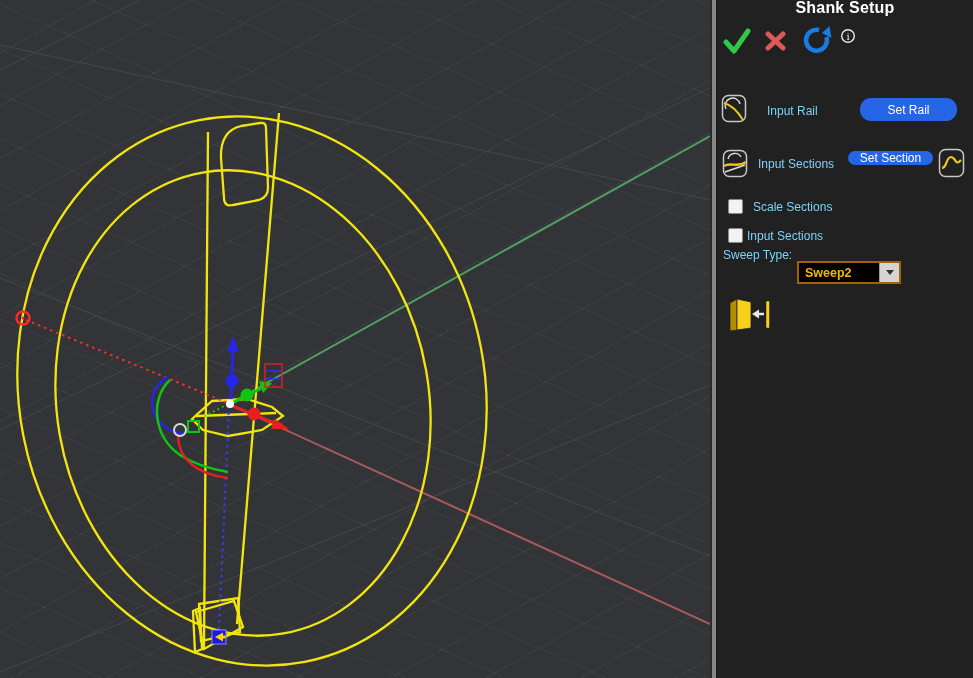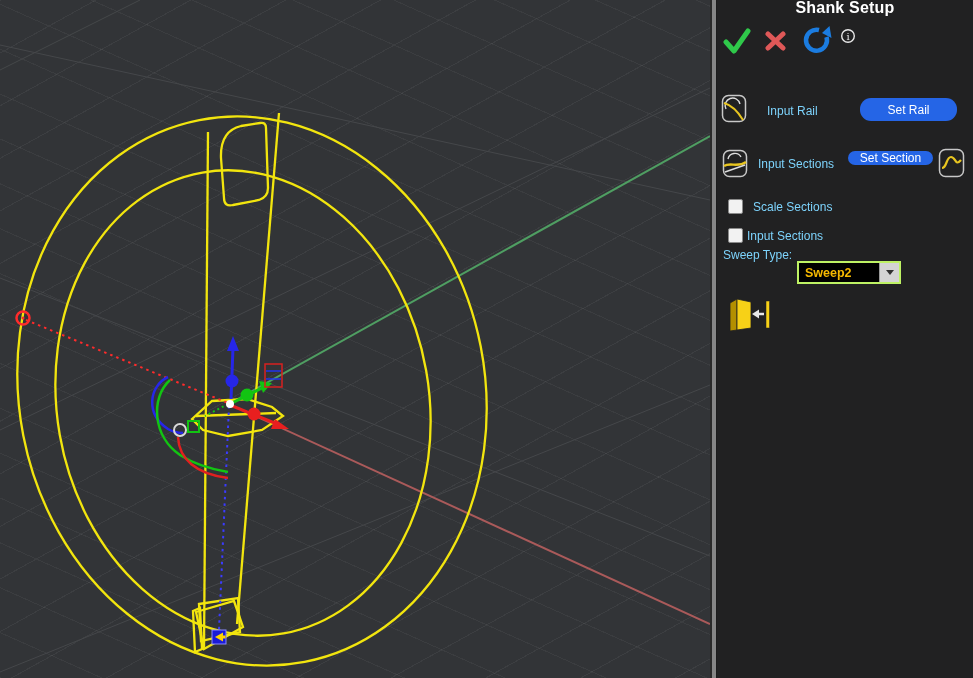--- a/index.html
+++ b/index.html
@@ -21,21 +21,21 @@
   
   .panel{position:absolute;left:717px;top:0;width:256px;height:678px;background:#212122;color:#f2f2f2;}
   .panel-title{position:absolute;top:-1px;left:0;right:0;text-align:center;
     font-size:16px;font-weight:bold;color:#fff;letter-spacing:0.2px;}
   .abs{position:absolute;}
   .row-label{position:absolute;font-size:12px;color:#7dd3fc;white-space:nowrap;}
   .btn{position:absolute;display:flex;align-items:center;justify-content:center;
     background:#2565e6;color:#fff;font-size:12px;border-radius:11px;cursor:pointer;}
   .cb{position:absolute;width:13px;height:13px;background:#f2f2f2;border:1px solid #8a8a8a;border-radius:2px;}
   .dropdown{position:absolute;left:80px;top:261px;width:104px;height:23px;
-    border:2px solid #bef264;background:#000;display:flex;align-items:center;box-sizing:border-box;}
+    border:2px solid #a16207;background:#000;display:flex;align-items:center;box-sizing:border-box;}
   .dropdown-value{flex:1;padding-left:6px;font-size:12.5px;font-weight:bold;color:#f5b800;}
   .dropdown-arrow{width:19px;height:100%;background:#d4d4d4;border-left:1px solid #9a9a9a;
     display:flex;align-items:center;justify-content:center;}
   .dropdown-arrow:after{content:"";width:0;height:0;border-left:4px solid transparent;
     border-right:4px solid transparent;border-top:5px solid #303030;}
 </style>
 </head>
 <body>
 
 <div class="screen">

